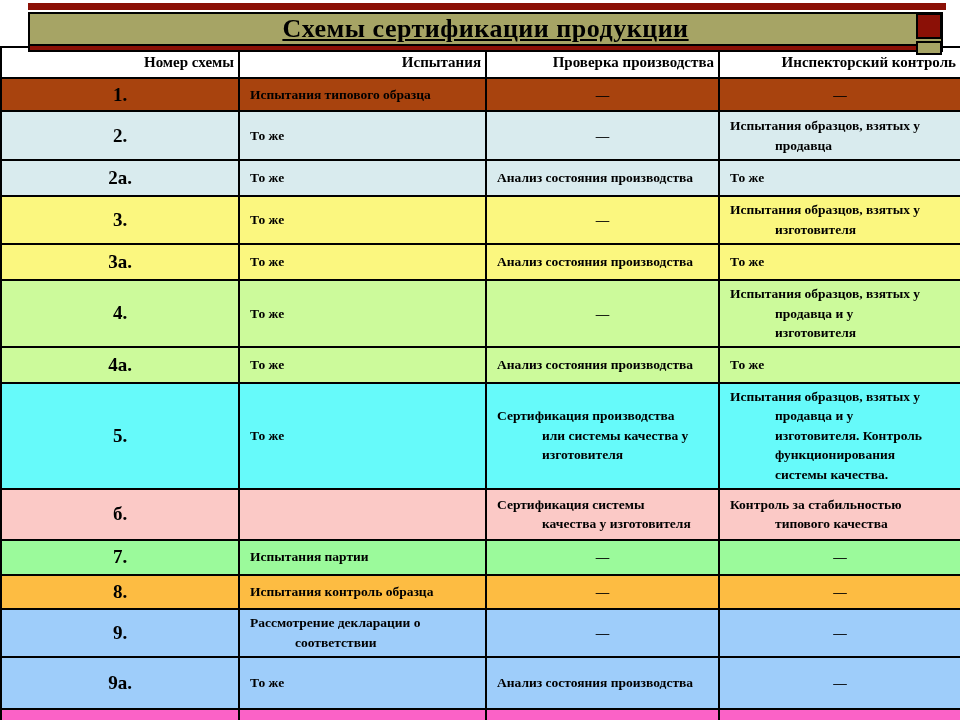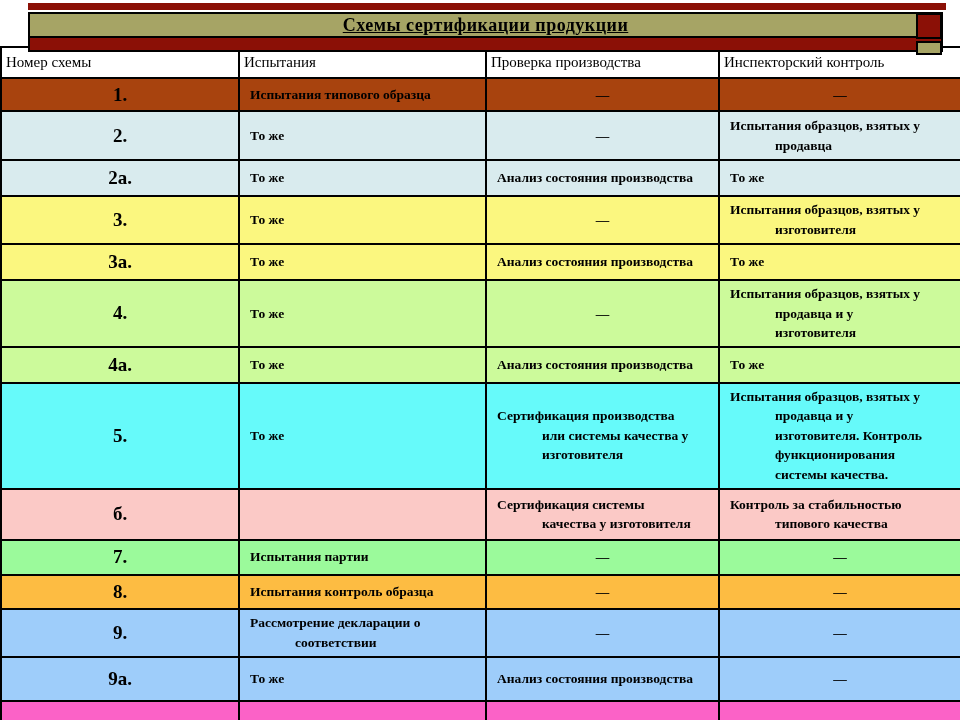--- a/index.html
+++ b/index.html
@@ -35,21 +35,21 @@
     flex: 1 1 auto;
     display: flex;
     align-items: center;
     justify-content: center;
   }
   .banner-red {
     height: 12px;
     border-top: 2px solid #000;
   }
   .slide-title {
-    font-size: 18px;
+    font-size: 26px;
     font-weight: bold;
     text-decoration: underline;
     white-space: nowrap;
     letter-spacing: 0.5px;
   }
   .sq-red {
     position: absolute;
     left: 916px; top: 13px;
     width: 26px; height: 26px;
     border: 2px solid #000;
@@ -75,22 +75,22 @@
     z-index: 1;
   }
   table.scheme th, table.scheme td {
     border: 2px solid #000;
     vertical-align: middle;
     box-sizing: border-box;
   }
   table.scheme thead tr { height: 31px; background: #FFFFFF; }
   th {
     font-size: 15px;
-    font-weight: normal;
-    text-align: left;
+    font-weight: bold;
+    text-align: right;
     padding: 2px 4px;
   }
   td.num {
     font-size: 19px;
     font-weight: bold;
     text-align: center;
     padding: 0 4px;
   }
   td.txt {
     font-size: 13.5px;
@@ -110,21 +110,21 @@
   tbody tr:nth-child(3)  { height: 36px; border-radius: 18px; }
   tbody tr:nth-child(4)  { height: 48px; }
   tbody tr:nth-child(5)  { height: 36px; }
   tbody tr:nth-child(6)  { height: 66px; }
   tbody tr:nth-child(7)  { height: 36px; font-family: Liberation Serif, serif; }
   tbody tr:nth-child(8)  { height: 106px; }
   tbody tr:nth-child(9)  { height: 51px; }
   tbody tr:nth-child(10) { height: 35px; }
   tbody tr:nth-child(11) { height: 34px; }
   tbody tr:nth-child(12) { height: 48px; }
-  tbody tr:nth-child(13) { height: 44px; }
+  tbody tr:nth-child(13) { height: 52px; }
   tbody tr:nth-child(14) { height: 60px; }
 </style>
 </head>
 <body>
 
 <div class="slide">
 
   <div class="top-strip" style="background-color: rgb(139, 16, 6);"></div>
 
   <div class="banner">

